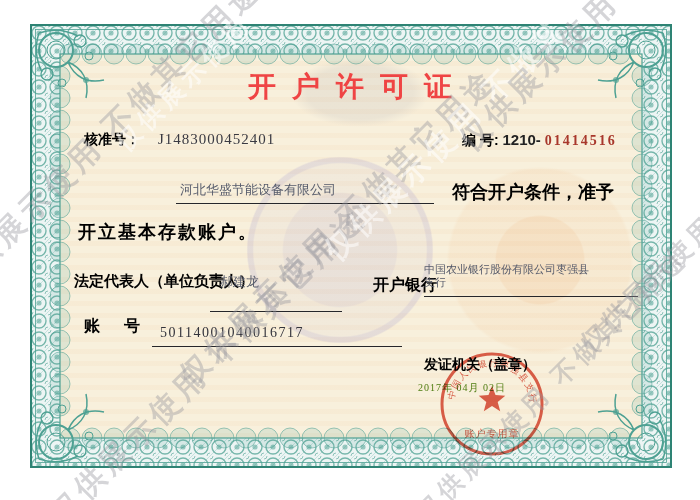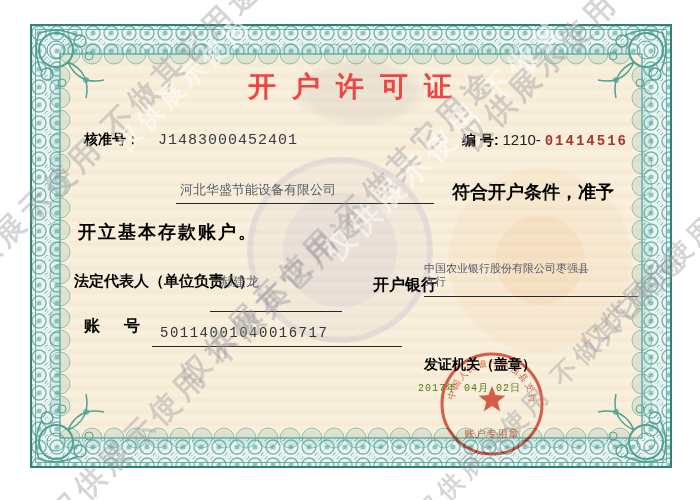--- a/index.html
+++ b/index.html
@@ -16,29 +16,29 @@
     background:radial-gradient(circle, rgba(232,148,76,.16) 0 28%, rgba(232,148,76,.07) 29% 58%, rgba(0,0,0,0) 60%);}
   .orn-top{position:absolute;left:285px;top:55px;width:150px;height:75px;
     background:radial-gradient(ellipse, rgba(140,140,155,.12) 0 50%, rgba(0,0,0,0) 65%);}
   svg.frame{position:absolute;left:30px;top:24px;}
   
   .title{position:absolute;left:0;right:0;top:68px;text-align:center;
     font-family:"Liberation Serif","DejaVu Serif",serif;font-weight:bold;
     font-size:28px;letter-spacing:16px;text-indent:16px;color:#ef4444;z-index:5;}
   .abs{position:absolute;z-index:5;}
   .lbl{font-weight:bold;color:#000000;}
-  .serif{font-family:Liberation Mono, monospace;}
+  .serif{font-family:Liberation Serif, serif;}
   .printed{color:#565b6b;}
   .u{border-bottom:1.5px solid #26262a;}
   .red{color:#a8372b;font-weight:bold;letter-spacing:2px;}
   
   .approval{top:131px;left:84px;font-size:14px;}
   .approval .num{font-size:15px;color:#3a3a42;letter-spacing:1px;margin-left:14px;}
   .serialrow{top:131px;left:462px;font-size:14px;}
-  .serialrow .pre{font-weight:normal;font-size:15px;color:#222;}
+  .serialrow .pre{font-weight:bold;font-size:15px;color:#222;}
   .l-shenhe{top:180px;left:112px;font-size:18px;}
   .company{top:181px;left:176px;width:250px;height:20px;font-size:13px;padding:0 4px 2px 4px;}
   .l-tiaojian{top:180px;left:452px;font-size:18px;}
   .l-kaili{top:220px;left:78px;font-size:18px;letter-spacing:2px;}
   .l-farep{top:272px;left:74px;font-size:15px;}
   .repname{top:273px;left:210px;width:118px;height:18px;font-size:13px;padding:0 4px 20px 10px;}
   .l-bank{top:275px;left:373px;font-size:16px;}
   .bankval{top:263px;left:424px;width:214px;font-size:11px;line-height:13px;padding-bottom:7px;}
   .l-acct{top:316px;left:84px;font-size:16px;letter-spacing:4px;}
   .acctval{top:325px;left:124px;width:238px;height:19px;font-size:14px;letter-spacing:1.5px;

